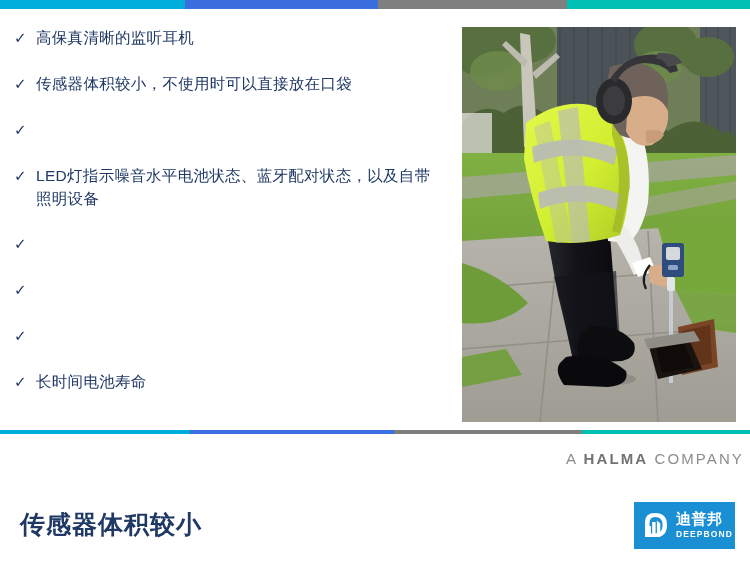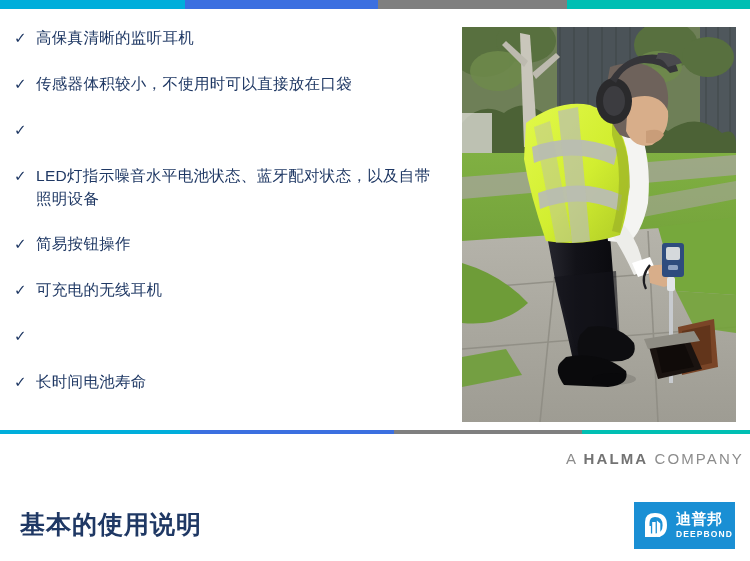--- a/index.html
+++ b/index.html
@@ -174,25 +174,23 @@
     </div>
     <div class="bullet-item">
       <span class="bullet-check">✓</span>
     </div>
     <div class="bullet-item">
       <span class="bullet-check">✓</span>
       <span class="bullet-text">LED灯指示噪音水平电池状态、蓝牙配对状态，以及自带照明设备</span>
     </div>
     <div class="bullet-item">
       <span class="bullet-check">✓</span>
-      <span class="bullet-text">简易按钮操作</span>
-    </div>
-    <div class="bullet-item">
-      <span class="bullet-check">✓</span>
-      <span class="bullet-text">可充电的无线耳机</span>
+    </div>
+    <div class="bullet-item">
+      <span class="bullet-check">✓</span>
     </div>
     <div class="bullet-item">
       <span class="bullet-check">✓</span>
     </div>
     <div class="bullet-item">
       <span class="bullet-check">✓</span>
       <span class="bullet-text">长时间电池寿命</span>
     </div>
   </div>
 
@@ -327,21 +325,21 @@
     <div class="seg" style="width: 25.1%; background: rgb(127, 127, 127);"></div>
     <div class="seg" style="width: 22.4%; background: rgb(0, 191, 179);"></div>
   </div>
 
 <div id="halma-company">
   <span class="light">A</span>
   <span class="dark">HALMA</span>
   <span class="light">COMPANY</span>
 </div>
 
-<div id="page-title">基本的使用说明</div>
+<div id="page-title">传感器体积较小</div>
 
 <div id="deepbond-logo">
   <svg id="deepbond-mark" viewBox="0 0 34 34">
     <path d="M6 28 L6 13 Q6 4 16 4 Q28 4 28 16 Q28 28 17 28 Z
              M10.5 24.5 L16.2 24.5 Q23.6 24.5 23.6 16.3 Q23.6 8 16 8 Q10.5 8 10.5 14 Z" fill="#ffffff" fill-rule="evenodd"></path>
     <rect x="8.5" y="17" width="3.4" height="11" fill="#ffffff"></rect>
     <rect x="13.2" y="13" width="3.4" height="15" fill="#ffffff"></rect>
     <path d="M17.9 28 L17.9 11.5 L21.3 14.4 L21.3 28 Z" fill="#ffffff"></path>
   </svg>
   <div id="deepbond-text">

